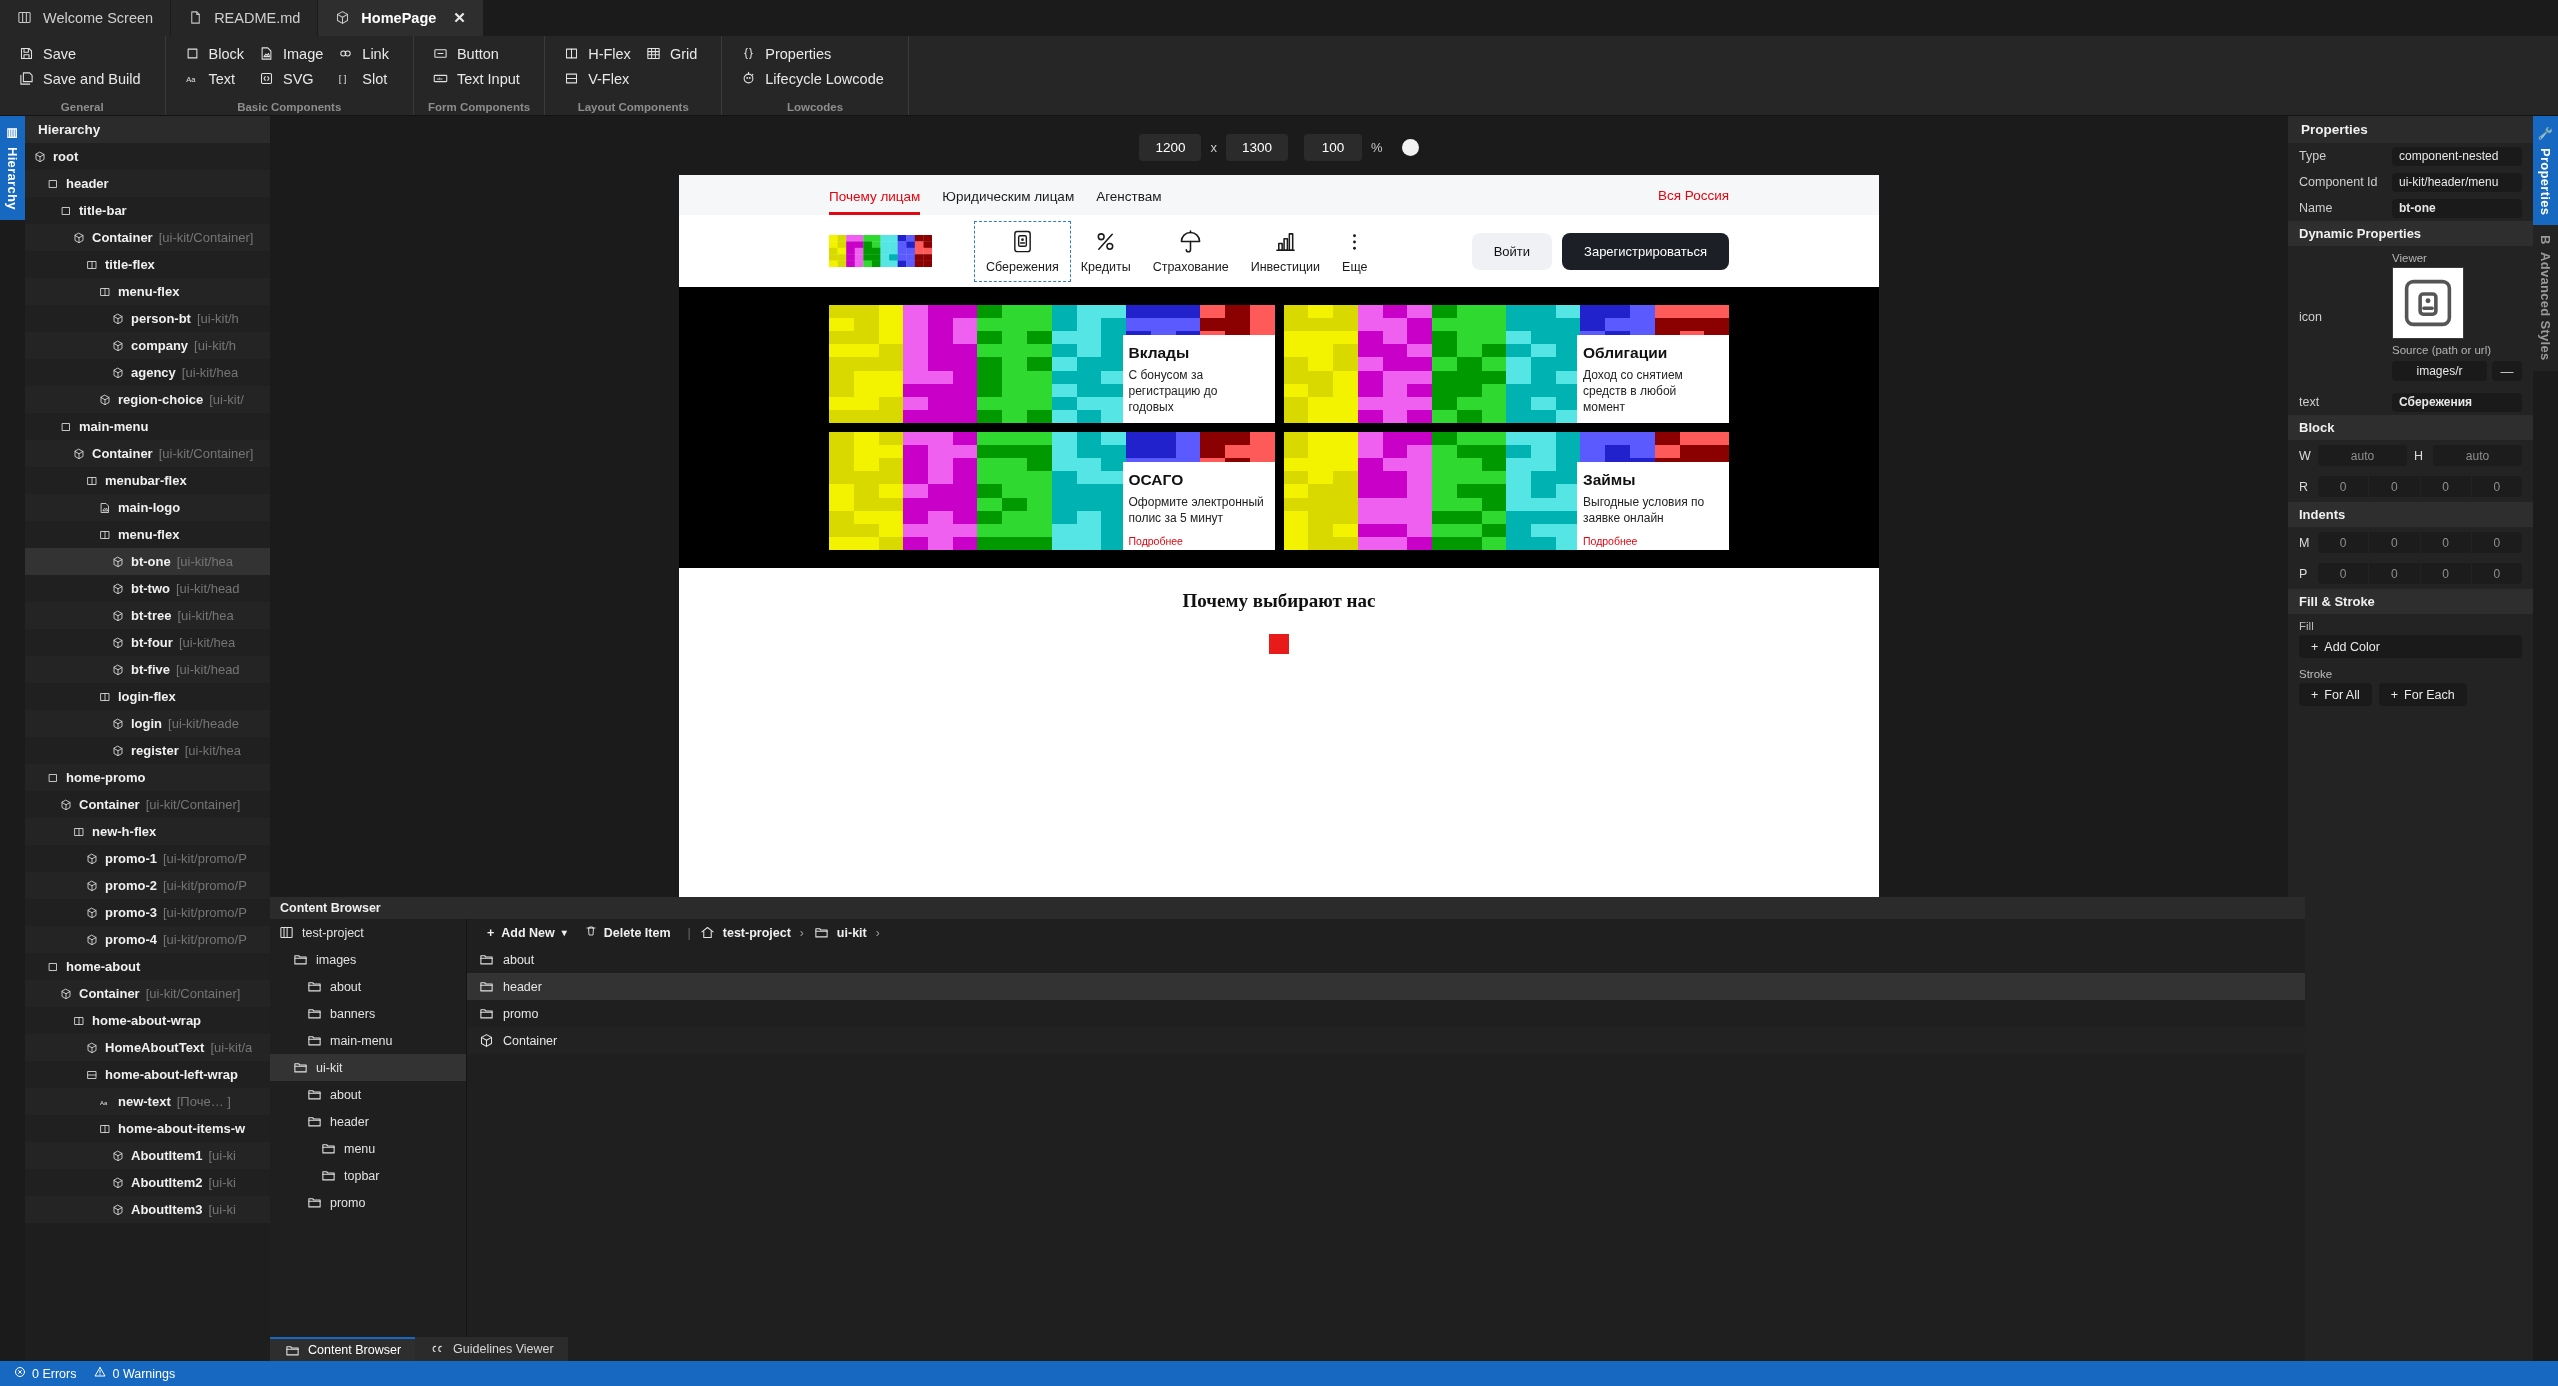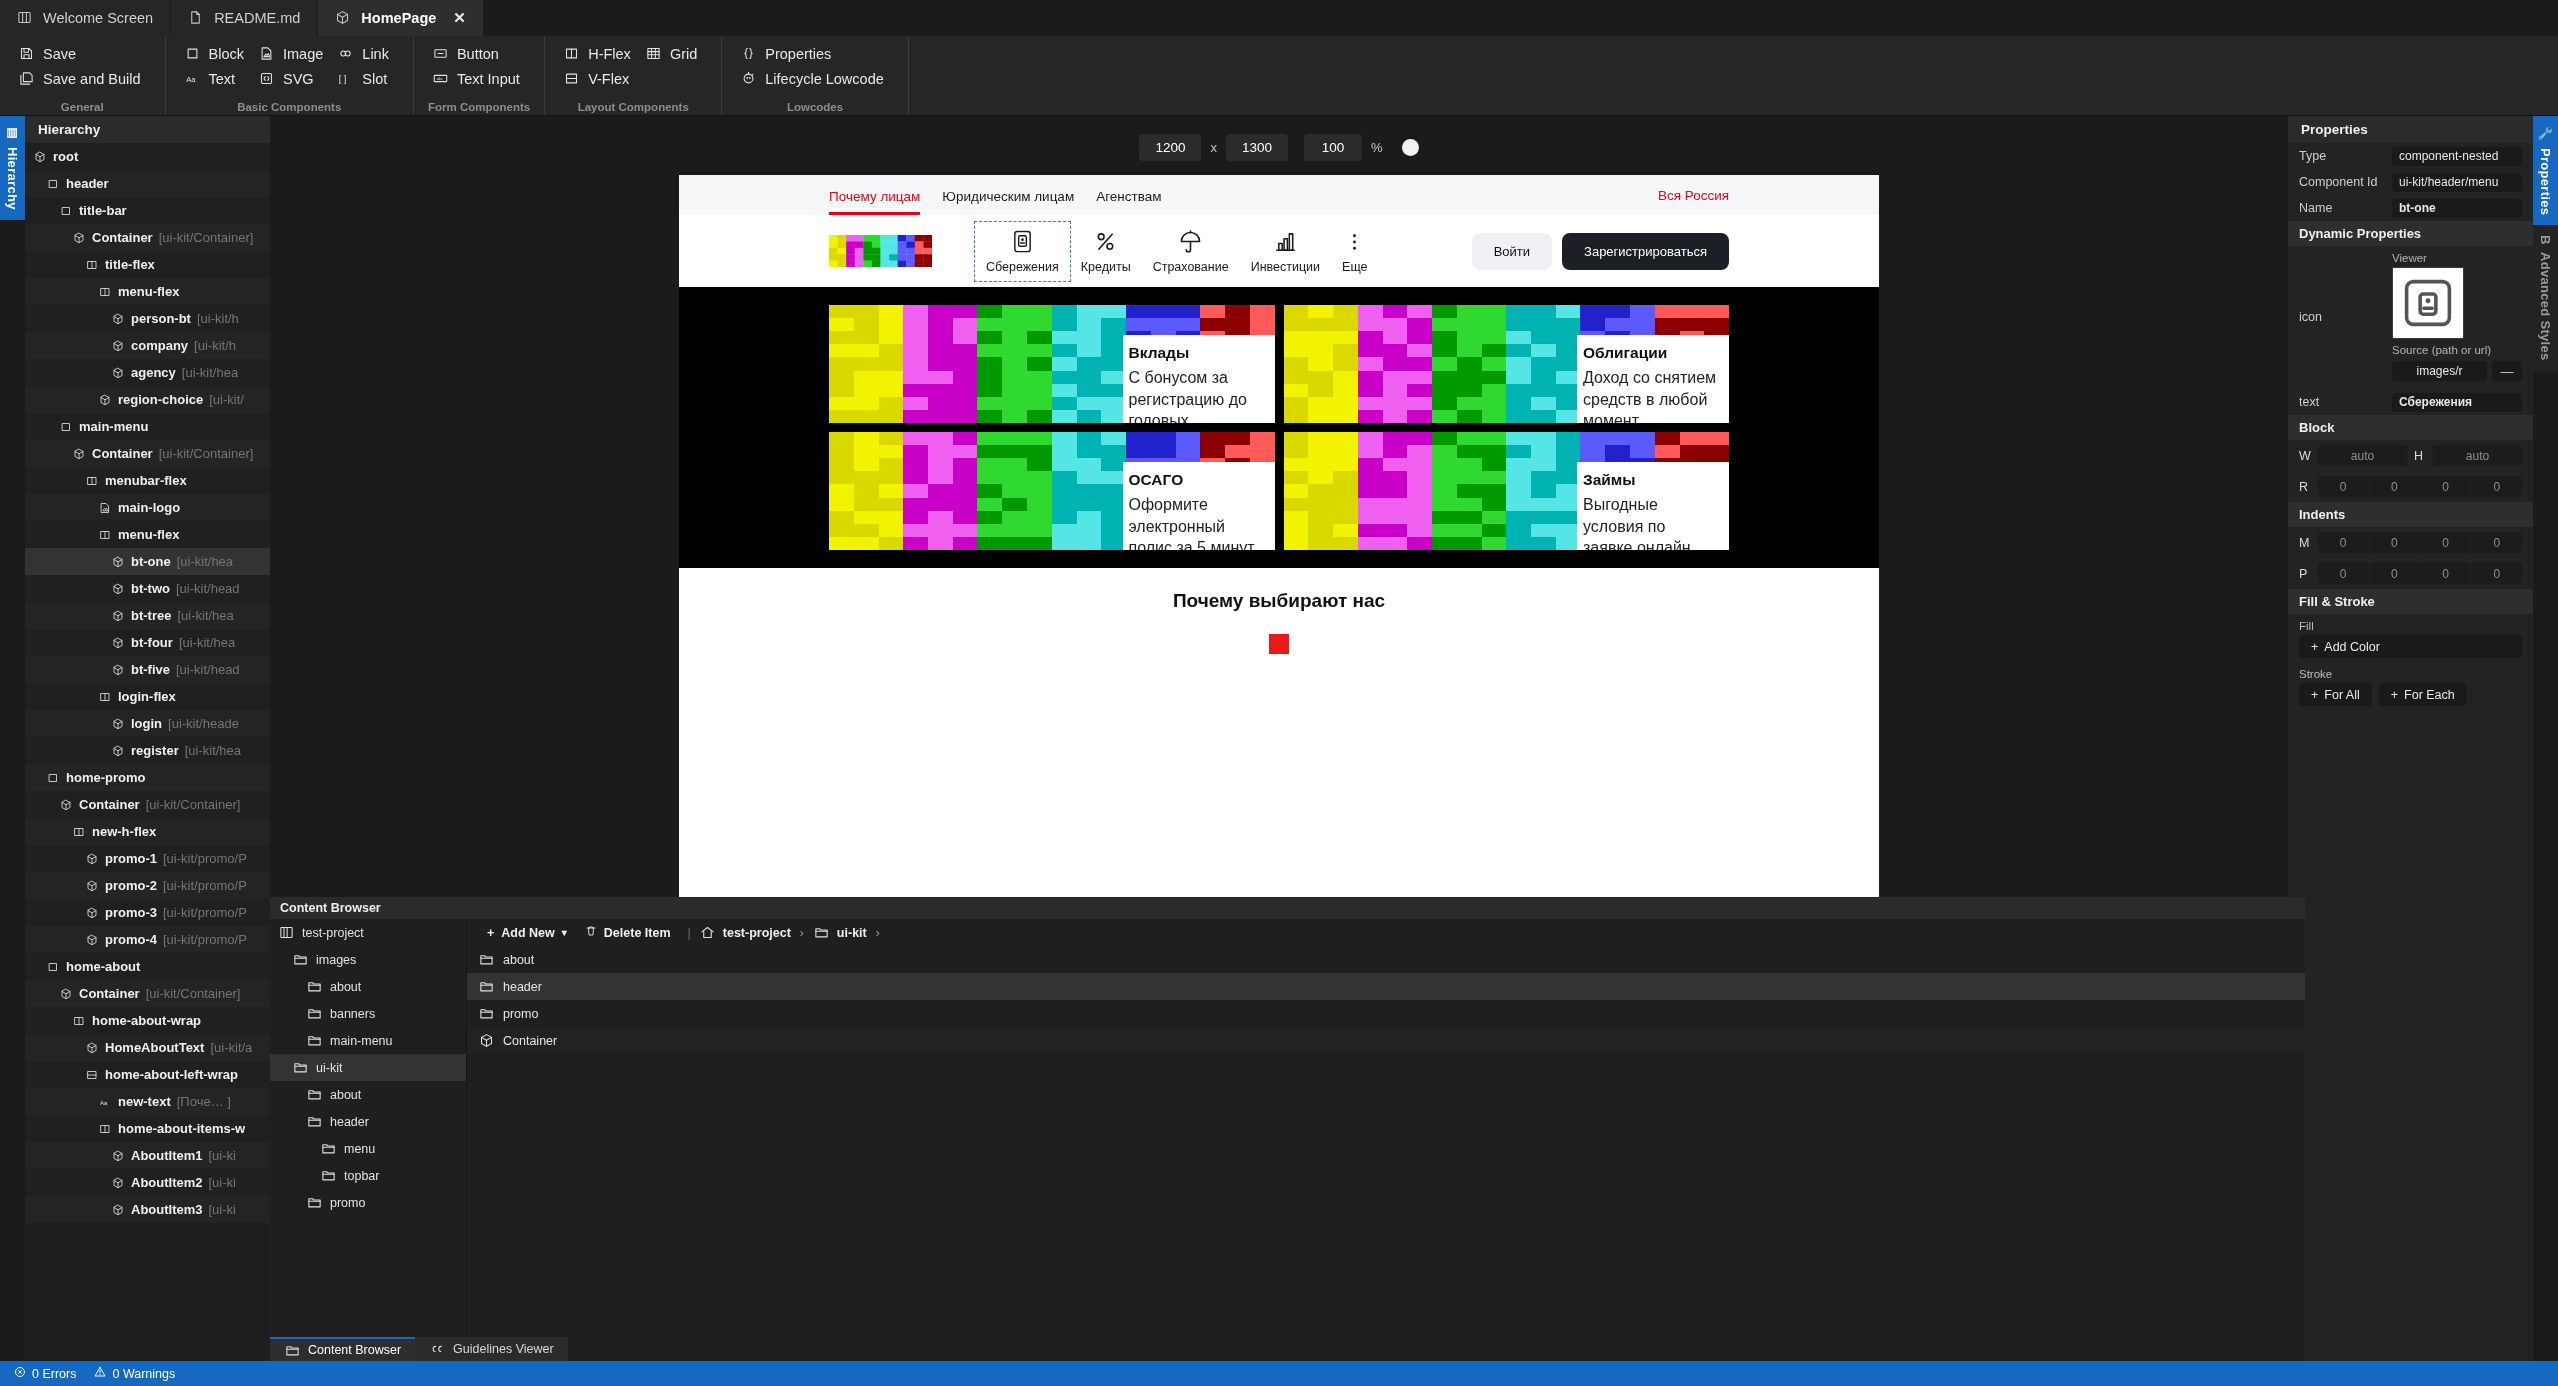--- a/index.html
+++ b/index.html
@@ -97,24 +97,24 @@
   .site-actions { margin-left: auto; display: flex; align-items: center; gap: 10px; }
   .btn-login { background: #eff1f5; border-radius: 8px; padding: 11px 22px; font-size: 13px; color: #111; cursor: pointer; }
   .btn-reg { background: #1c1f25; border-radius: 8px; padding: 11px 22px; font-size: 13px; color: #fff; cursor: pointer; }
   .site-promo { background: #000000; padding: 18px 150px 18px 150px; }
   .promo-grid { display: grid; grid-template-columns: 1fr 1fr; gap: 9px; }
   .pcard { position: relative; height: 118px; overflow: hidden; background: #ddd; cursor: pointer; }
   .pcard .pmosaic { position: absolute; inset: 0; }
   .pcard .pwhite { position: absolute; right: 0; bottom: 0; width: 152px; height: 88px;
                    background: #fff; padding: 9px 10px 8px 6px; }
   .pcard h4 { font-size: 15.5px; font-weight: bold; color: #111; margin-bottom: 5px; }
-  .pcard p { font-size: 16px; color: #222; line-height: 1.35; }
+  .pcard p { font-size: 12px; color: #222; line-height: 1.35; }
   .pcard .more { font-size: 10.5px; color: #e30611; margin-top: 9px; }
   .site-about { background: #fff; text-align: center; padding-top: 22px; }
-  .site-about h3 { font-size: 19px; font-weight: bold; color: #111; }
+  .site-about h3 { font-size: 19px; font-weight: bold; color: #111; font-family: Liberation Serif, serif; }
   .redsq { width: 20px; height: 20px; background: #e81a1a; margin: 22px auto 0 auto; }
 
   
   .props { width: 245px; background: #232323; flex: 0 0 245px; display: flex; flex-direction: column; overflow: hidden; }
   .prow { display: flex; align-items: center; height: 26px; padding: 0 11px; gap: 8px; }
   .plab { font-size: 12.5px; color: #cfcfcf; flex: 0 0 85px; }
   .pval { background: #1a1a1a; border-radius: 4px; height: 19px; flex: 1; display: flex; align-items: center;
           padding: 0 7px; font-size: 12px; color: #e8e8e8; overflow: hidden; white-space: nowrap; }
   .pval.bold { font-weight: bold; }
   .psec { height: 25px; background: #2e2e2e; display: flex; align-items: center; padding: 0 11px;

